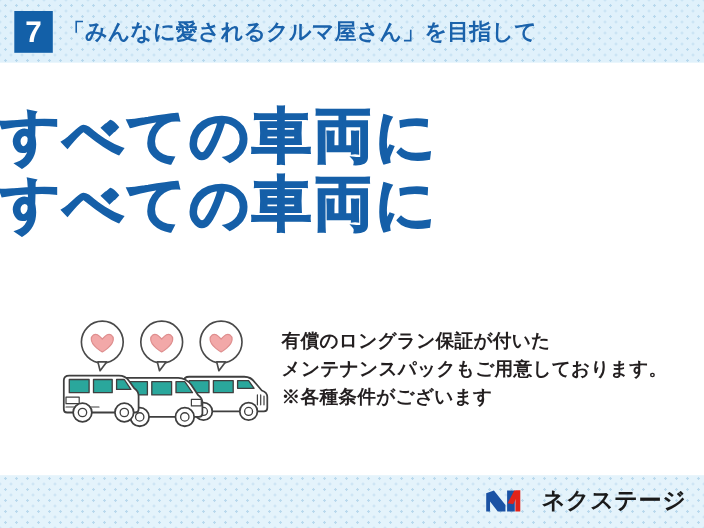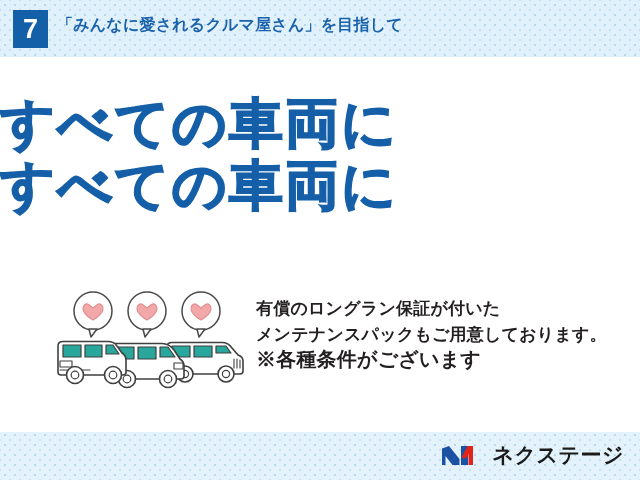--- a/index.html
+++ b/index.html
@@ -53,21 +53,21 @@
     line-height: 38px;
     text-align: center;
     font-family: "Liberation Sans", sans-serif;
     letter-spacing: 0px;
   }
 
   #header-title {
     position: absolute;
     left: 57px;
     top: 15px;
-    font-size: 16px;
+    font-size: 20px;
     font-weight: bold;
     color: #1a62ab;
     letter-spacing: 0.2px;
     white-space: nowrap;
     font-family: "DejaVu Sans", "Liberation Sans", sans-serif;
   }
 
   
   #main-panel {
     position: absolute;
@@ -121,24 +121,24 @@
     width: 376px;
   }
   .caption-line {
     display: block;
     color: #231f20;
     font-weight: bold;
     font-size: 17px;
     line-height: 26px;
     letter-spacing: 0.2px;
     white-space: nowrap;
-    font-family: Liberation Mono, monospace;
+    font-family: Liberation Sans, sans-serif;
   }
   .caption-line.small {
-    font-size: 20px;
+    font-size: 17px;
     line-height: 24px;
   }
 
   
   #footer-logo {
     position: absolute;
     right: 16px;
     bottom: 8px;
     height: 34px;
     display: flex;

